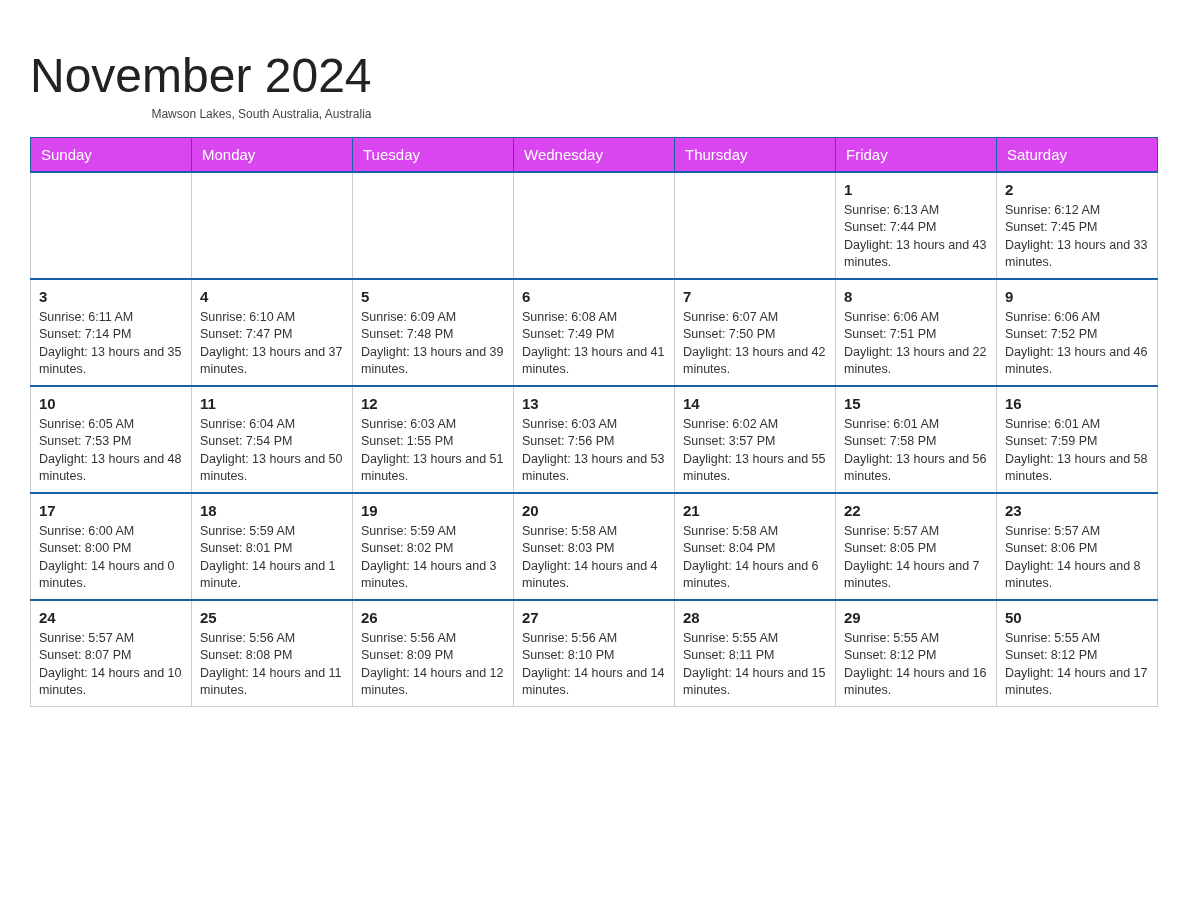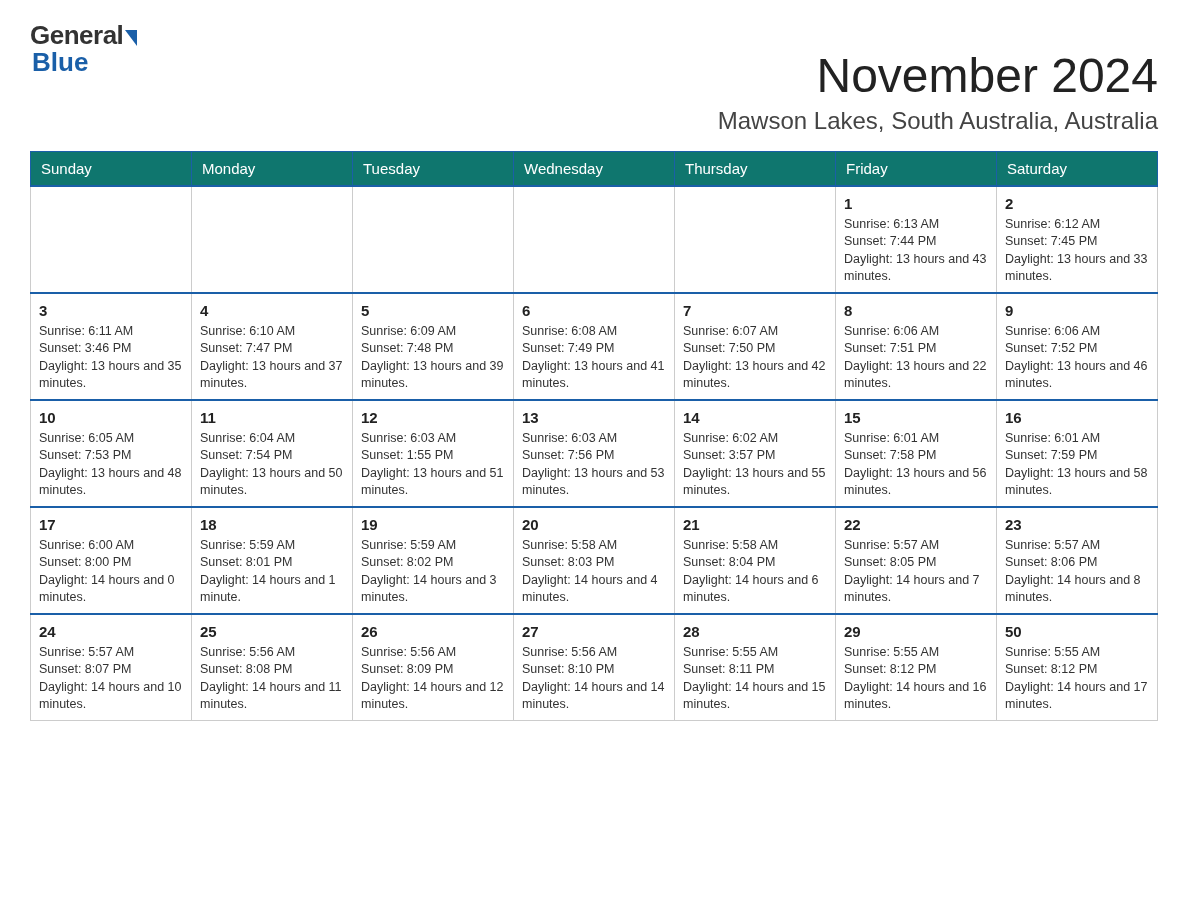--- a/index.html
+++ b/index.html
@@ -52,31 +52,31 @@
       text-align: right;
       margin-top: 30px;
     }
     .month-title {
       font-size: 48px;
       font-weight: 300;
       color: #222;
       line-height: 1.1;
     }
     .location-title {
-      font-size: 24px;
+      font-size: 12px;
       color: #444;
       margin-top: 4px;
     }
     .calendar {
       width: 100%;
       border-collapse: collapse;
       border: 1px solid #bbb;
     }
     .calendar th {
-      background-color: #0f766e;
+      background-color: #d946ef;
       color: #fff;
       font-size: 15px;
       font-weight: normal;
       padding: 8px 10px;
       text-align: left;
       border: 1px solid #1a5fa8;
     }
     .calendar td {
       vertical-align: top;
       padding: 6px 8px;
@@ -104,31 +104,20 @@
     }
     .logo-text-block {
       display: flex;
       flex-direction: column;
     }
   </style>
 </head>
 <body>
 
 <div class="header">
-  <div class="logo">
-    <div class="logo-wrapper">
-      <div class="logo-text-block">
-        <div class="logo-top">
-          <span class="logo-general">General</span>
-          <div class="logo-arrow"></div>
-        </div>
-        <span class="logo-blue">Blue</span>
-      </div>
-    </div>
-  </div>
   <div class="title-block">
     <div class="month-title">November 2024</div>
     <div class="location-title">Mawson Lakes, South Australia, Australia</div>
   </div>
 </div>
 
 <table class="calendar" id="calendar-table">
   <thead>
     <tr id="calendar-header-row">
     <th>Sunday</th>
@@ -157,21 +146,21 @@
           <span class="day-number">2</span>
           <div>Sunrise: 6:12 AM</div>
           <div>Sunset: 7:45 PM</div>
           <div>Daylight: 13 hours and 33 minutes.</div>
         </td>
       </tr>
       <tr>
         <td>
           <span class="day-number">3</span>
           <div>Sunrise: 6:11 AM</div>
-          <div>Sunset: 3:46 PM</div>
+          <div>Sunset: 7:14 PM</div>
           <div>Daylight: 13 hours and 35 minutes.</div>
         </td>
         <td>
           <span class="day-number">4</span>
           <div>Sunrise: 6:10 AM</div>
           <div>Sunset: 7:47 PM</div>
           <div>Daylight: 13 hours and 37 minutes.</div>
         </td>
         <td>
           <span class="day-number">5</span>

